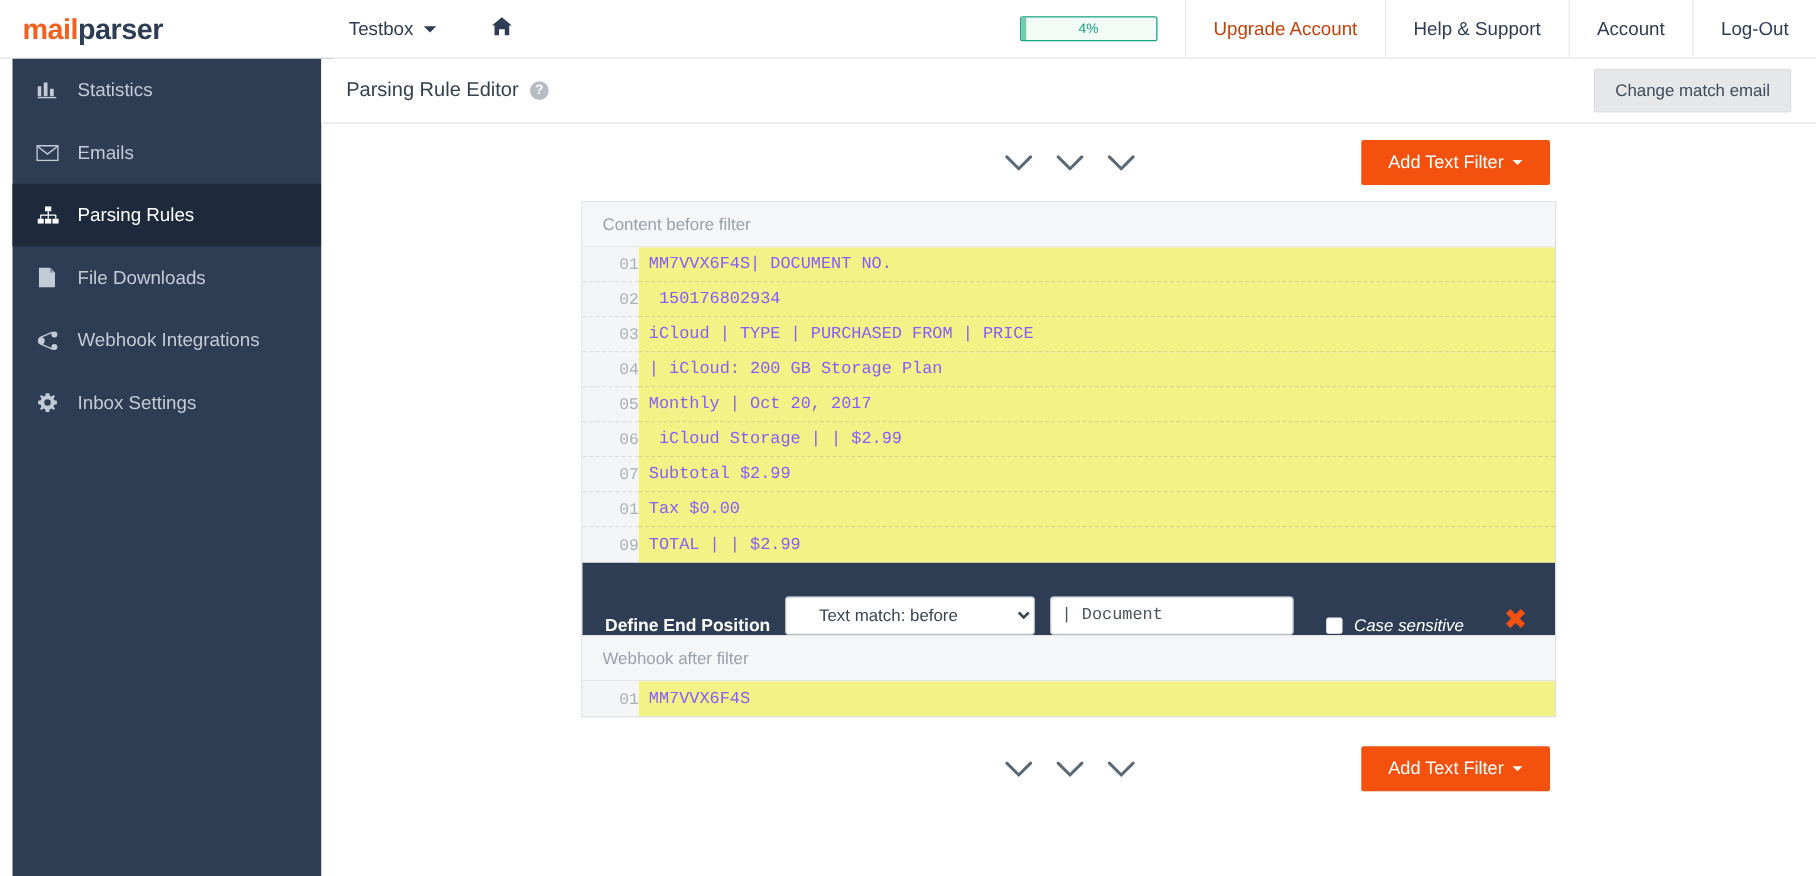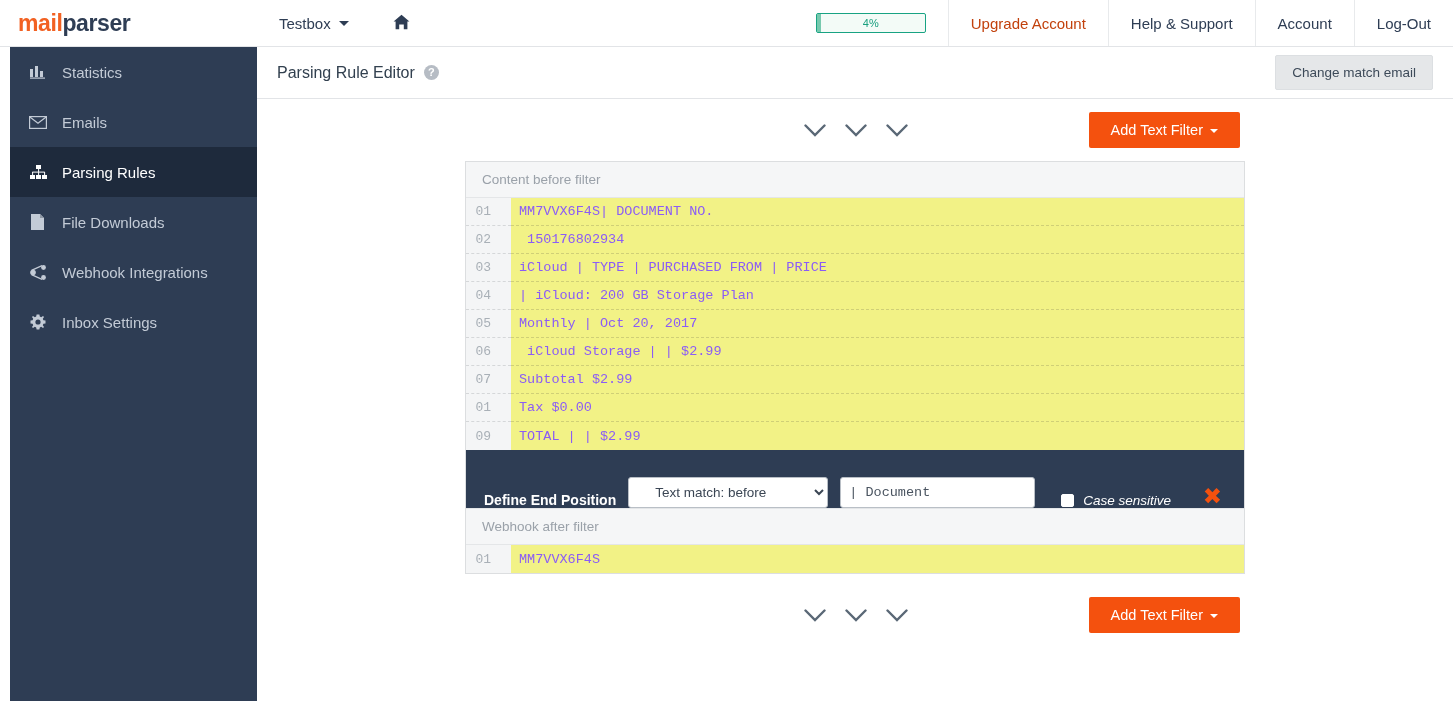--- a/index.html
+++ b/index.html
@@ -148,21 +148,21 @@
   }
   .code {
     font-family: "Liberation Mono", monospace;
     font-size: 13.5px;
   }
   .code-line { display: flex; align-items: stretch; height: 28px; }
   .ln {
     width: 45px; min-width: 45px; background: #f4f5f6; color: #a9b0b7;
     font-family: "Liberation Mono", monospace; font-size: 13px;
     display: flex; align-items: center; justify-content: flex-end;
-    padding-right: 20px;
+    padding-right: 0;
     border-bottom: 1px dashed #d5d7d9;
   }
   .code-line:last-child .ln { border-bottom: none; }
   .lc {
     flex: 1; background: #f2f286; color: #8b5cf6;
     display: flex; align-items: center; padding-left: 8px;
     white-space: pre;
     border-bottom: 1px dashed #cfcf77;
   }
   .code-line:last-child .lc { border-bottom: none; }

